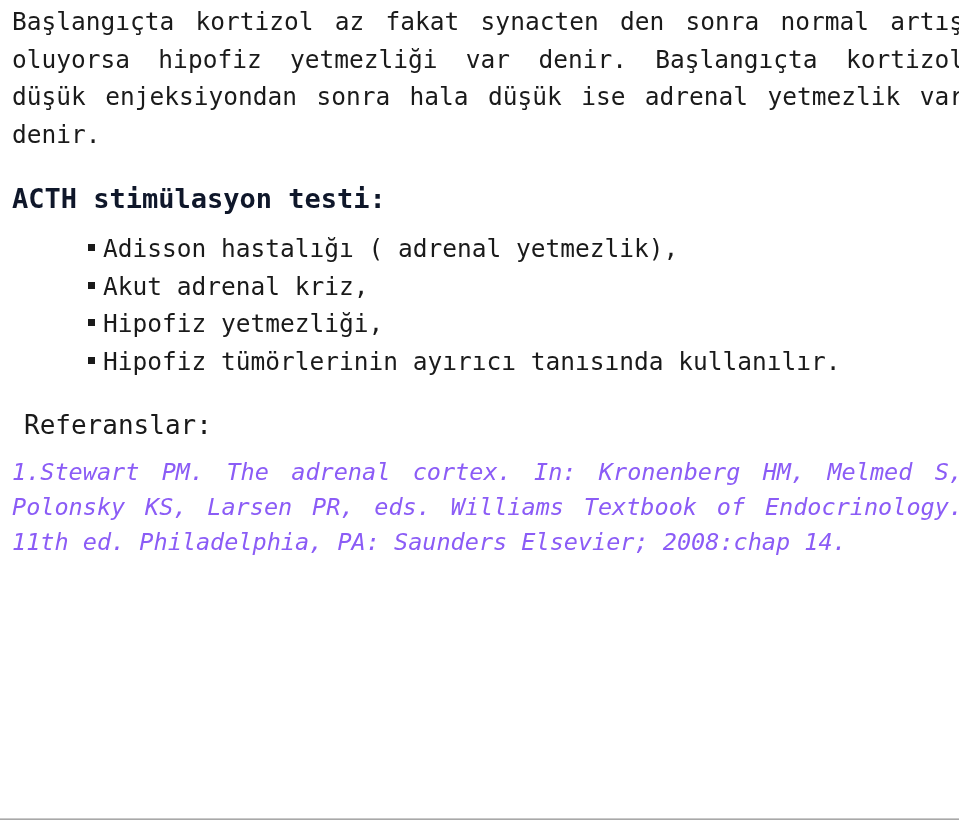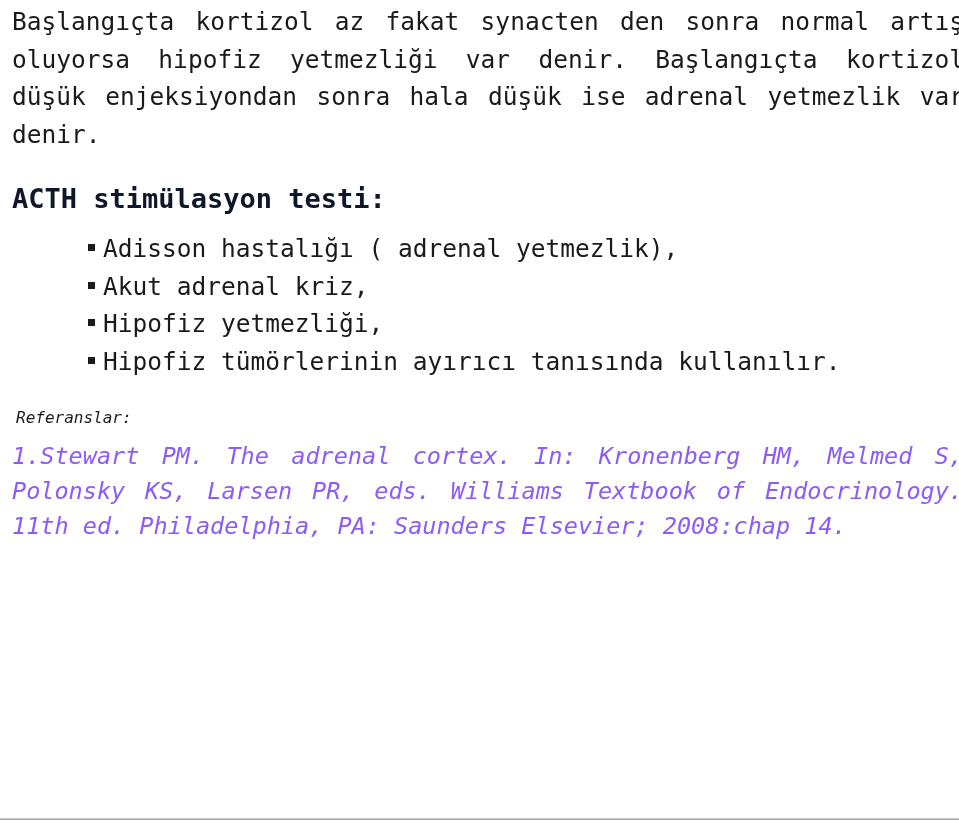--- a/index.html
+++ b/index.html
@@ -86,25 +86,24 @@
     top: -6px;
   }
   .bullet-text { display: inline-block; }
 
   
   .refs-block {
     padding-top: 16px;
   }
   .refs-title {
     font-family: "DejaVu Sans Mono", "Liberation Mono", monospace;
-    font-style: italic;
-    font-size: 16px;
+    font-size: 26px;
     line-height: 35px;
     font-weight: 400;
-    margin: 4px;
+    margin: 12px;
     color: #1a1a1a;
   }
   .ref-item {
     font-family: "DejaVu Sans Mono", "Liberation Mono", monospace;
     font-style: italic;
     font-size: 23.5px;
     line-height: 35px;
     font-weight: 400;
     margin: 0;
     color: #8b5cf6;

